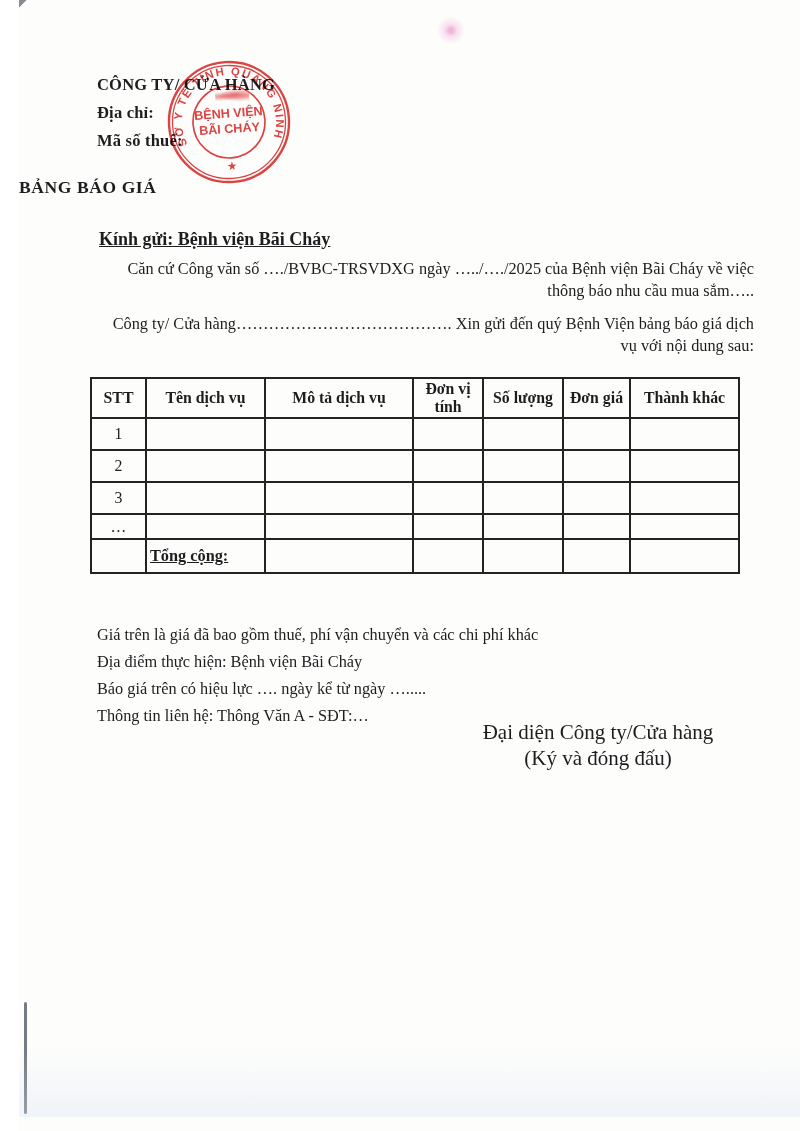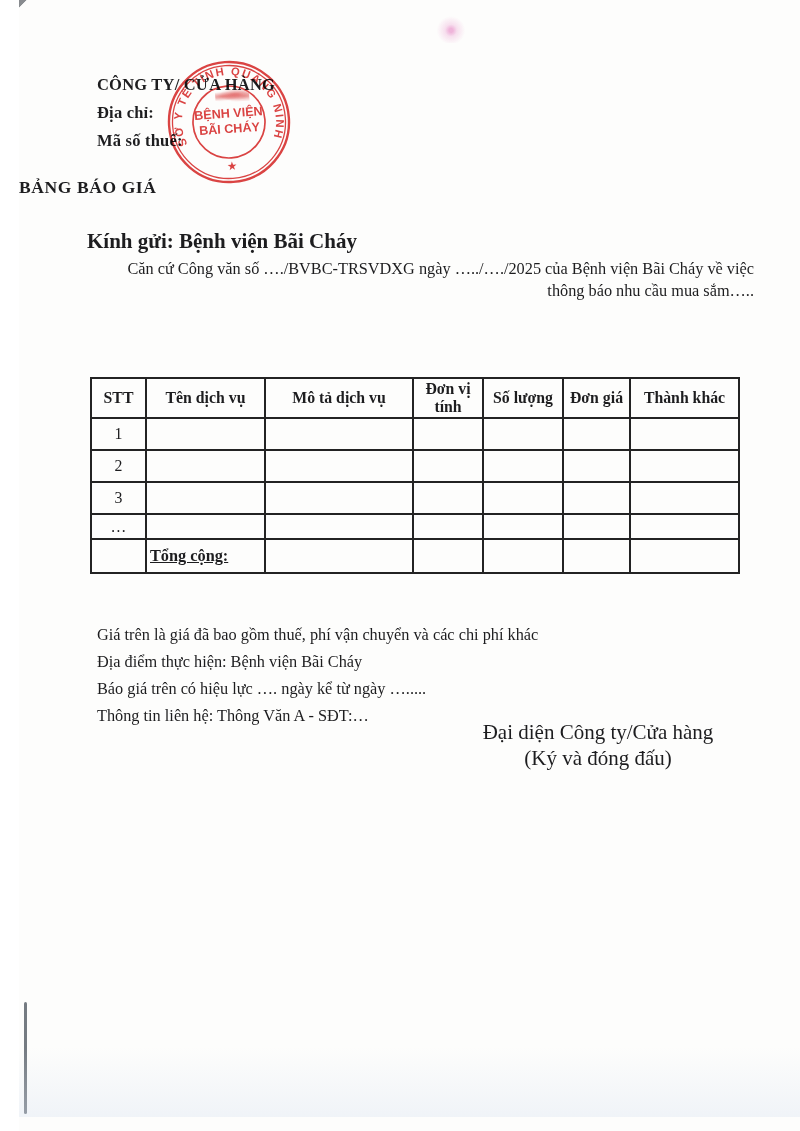--- a/index.html
+++ b/index.html
@@ -64,22 +64,22 @@
       radial-gradient(ellipse at 90% 60%, rgba(217,43,43,.45) 0 2px, transparent 55%);
     filter: blur(.7px);
   }
   
   .doc-title {
     position: absolute; left: 0; top: 177px;
     width: 100%; text-align: left;
     font-weight: bold; font-size: 17.5px; letter-spacing: .6px;
   }
   .greeting {
-    position: absolute; left: 68px; top: 229px;
-    font-weight: bold; font-size: 21px;
+    position: absolute; left: 80px; top: 229px;
+    font-weight: bold; font-size: 18px; text-decoration: underline;
   }
   .para { position: absolute; left: 78px; width: 657px; font-size: 16.3px; line-height: 21.5px; text-align: right; }
   .para-1 { top: 258px; }
   .para-2 { top: 313px; }
   
   table.quote-table {
     position: absolute; left: 71px; top: 377px;
     width: 648px;
     border-collapse: collapse;
     table-layout: fixed;
@@ -145,20 +145,21 @@
       <text x="64" y="112" text-anchor="middle" font-size="11.5" fill="#d93434">★</text>
     </svg>
     <div class="stamp-inner-mark"></div>
   </div>
 
   <div class="doc-title">BẢNG BÁO GIÁ</div>
 
   <div class="greeting">Kính gửi: Bệnh viện Bãi Cháy</div>
 
   <div class="para para-1">Căn cứ Công văn số  …./BVBC-TRSVDXG ngày …../…./2025 của Bệnh viện Bãi Cháy về việc thông báo nhu cầu mua sắm…..</div>
+  <div class="para para-2">Công ty/ Cửa hàng…………………………………. Xin gửi đến quý Bệnh Viện bảng báo giá dịch vụ với nội dung sau:</div>
 
   <table class="quote-table">
     <colgroup>
       <col style="width:55px">
         <col style="width:119px">
         <col style="width:148px">
       <col style="width:70px">
         <col style="width:80px">
         <col style="width:67px">
         <col style="width:109px">

